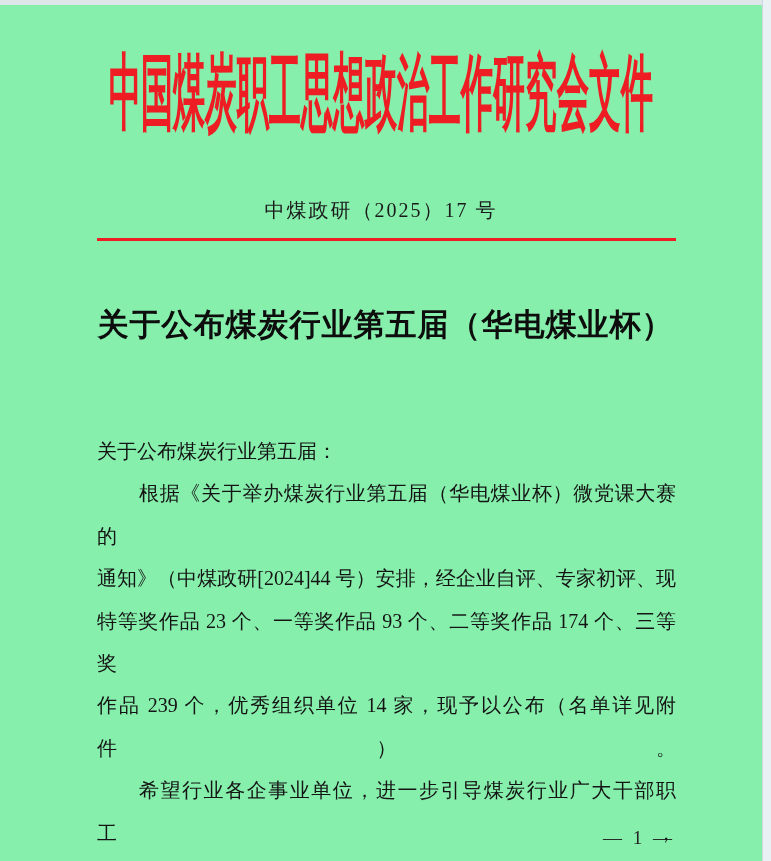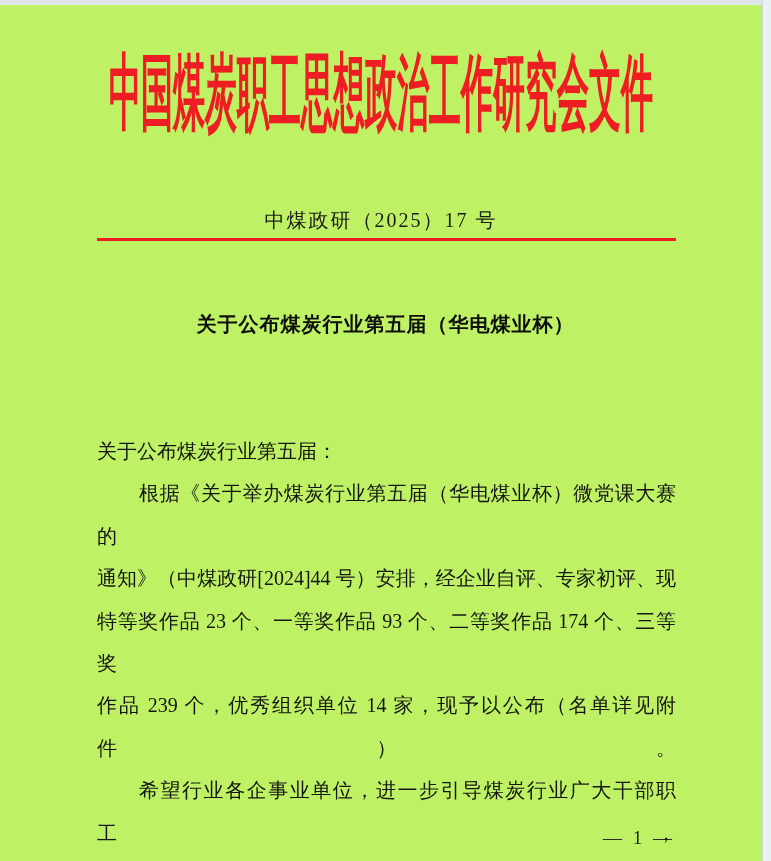--- a/index.html
+++ b/index.html
@@ -1,47 +1,47 @@
 <!DOCTYPE html>
 <html lang="zh" style="--accent: #ee1c23; --top_strip: #dfe6ea; --scrollbar_track: #eaf1f5;"><head>
 <meta charset="utf-8">
 <style>
   html,body{margin:0;padding:0;background:#fff;}
   .canvas{
-    position:relative;width:771px;height:861px;background:#bef264;overflow:hidden;
+    position:relative;width:771px;height:861px;background:#86efac;overflow:hidden;
     font-family:"Liberation Serif","DejaVu Serif",serif;color:#111;
   }
   .top-strip{
     position:absolute;top:0;left:0;width:771px;height:5px;
     background:var(--top_strip,#dfe6ea);
   }
   .right-strip{
     position:absolute;top:0;right:0;width:8px;height:861px;
     background:var(--scrollbar_track,#eaf1f5);
     border-left:1px solid #ccd8de;
   }
   .org-title{
     position:absolute;top:76px;left:0;width:762px;
     text-align:center;white-space:nowrap;
     font-size:32px;line-height:32px;font-weight:bold;
     color:var(--accent,#ee1c23);
     transform:scaleY(2.6);transform-origin:center center;
     letter-spacing:0;
   }
   .doc-number{
-    position:absolute;top:207px;left:0;width:762px;
+    position:absolute;top:197px;left:0;width:762px;
     text-align:center;font-size:20px;letter-spacing:2px;color:#1a1a1a;
   }
   .red-line{
     position:absolute;top:238px;left:97px;width:579px;height:3px;
     background:var(--accent,#ee1c23);
   }
   .doc-title{
     position:absolute;top:302px;left:58px;width:655px;
-    text-align:center;font-weight:bold;font-size:20px;line-height:45px;
+    text-align:center;font-weight:bold;font-size:31px;line-height:45px;
     color:#0d0d0d;letter-spacing:1px;
   }
   .body-text{
     position:absolute;top:430px;left:97px;width:579px;
     font-size:20px;line-height:42.4px;color:#141414;
   }
   .body-text .line{min-height:42.4px;}
   .body-text .j{text-align:justify;text-align-last:justify;}
   .body-text .indent{text-indent:42px;}
   .page-num{

